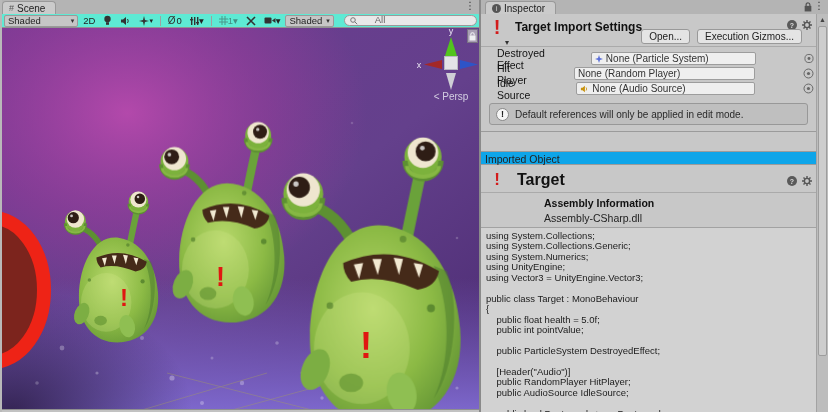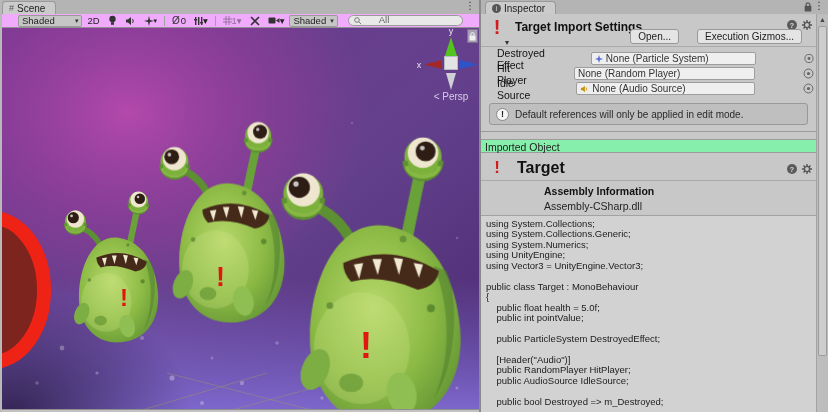--- a/index.html
+++ b/index.html
@@ -7,21 +7,21 @@
   .app { width: 828px; height: 412px; display: flex; position: relative; background:#c8c8c8; overflow: hidden; }
 
   
   .scene-panel { width: 479px; display: flex; flex-direction: column; border-left:2px solid #b9b9b9; }
   .tabbar { height: 14px; background:#b4b4b4; display:flex; align-items:flex-end; font-size:10px; color:#222; position:relative; flex:none; }
   .tab { background:#cbcbcb; border:1px solid #999; border-bottom:none; border-radius:4px 4px 0 0; padding:1px 10px 1px 6px; display:flex; align-items:center; gap:3px; height:13px; }
   .tab-ic { color:#555; font-size:9px; }
   .kebab { position:absolute; right:4px; top:1px; color:#333; font-size:10px; line-height:10px; cursor:default; }
   .lockic { position:absolute; right:16px; top:2px; }
 
-  .scene-toolbar { height:14px; background:#f0abfc; border-bottom:1px solid #919191; display:flex; align-items:center; font-size:9.5px; color:#222; gap:2px; padding:0 16px; flex:none; }
+  .scene-toolbar { height:14px; background:#5eead4; border-bottom:1px solid #919191; display:flex; align-items:center; font-size:9.5px; color:#222; gap:2px; padding:0 2px; flex:none; }
   .dd { border:1px solid #9a9a9a; background:#c6c6c6; border-radius:2px; height:12px; display:flex; align-items:center; padding:0 3px; gap:4px; }
   .dd .arr { font-size:7px; color:#333; }
   .tbtn { border:1px solid transparent; height:12px; display:flex; align-items:center; padding:0 2px; }
   .tsep { width:1px; height:10px; background:#a0a0a0; margin:0 2px; }
   .faded { opacity:.45; }
   .searchpill { margin-left:8px; background:#e9e9e9; border:1px solid #9a9a9a; border-radius:7px; height:11px; width:142px; display:flex; align-items:flex-end; padding:0 5px; gap:17px; color:#666; }
   .viewport { position:relative; flex:1; overflow:hidden; }
   .viewport svg { display:block; }
   .scene-bottom { height:3px; background:#c2c2c2; border-top:1px solid #8f8f8f; flex:none; }
   .scene-lock { position:absolute; right:1px; top:1px; width:11px; height:14px; background:#a99fb4; border:1px solid #7a7385; display:flex; align-items:center; justify-content:center; }
@@ -33,32 +33,32 @@
   .inspector { width: 347px; display:flex; flex-direction:column; background:#c8c8c8; position:relative; }
   .insp-body { position:relative; flex:1; padding-right:12px; }
   .insp-header { padding:3px 4px 0 6px; position:relative; height:32px; }
   .insp-title-row { display:flex; align-items:flex-start; }
   .bang { color:#d21b1b; font-weight:800; font-size:20px; line-height:20px; width:20px; text-align:center; }
   .bang.small { font-size:17px; line-height:17px; }
   .insp-title { font-size:12px; font-weight:bold; color:#111; margin:3px 0 0 8px; flex:1; }
   .hdr-icons { display:flex; gap:5px; align-items:center; margin-top:3px; }
   .helpq { width:10px; height:10px; border-radius:50%; background:#5a5a5a; color:#ddd; font-size:7px; font-weight:bold; display:flex; align-items:center; justify-content:center; }
   .fold { font-size:8px; color:#333; position:absolute; left:24px; top:24px; }
-  .btnrow { position:absolute; right:14px; top:15px; display:flex; gap:18px;margin-left:27px; }
+  .btnrow { position:absolute; right:14px; top:15px; display:flex; gap:7px;margin-left:27px; }
   .ubtn { background:#e4e4e4; border:1px solid #999; border-radius:3px; font-size:10px; color:#222; padding:1px 7px; height:15px; line-height:12px; }
   .fields { padding:4px 0 2px 0; }
   .frow { display:flex; align-items:center; height:15px; padding:0 2px 0 16px;gap:46px; }
   .flabel { font-size:10.5px; color:#111; flex:1; }
   .fvalue { width:181px; height:13px; background:#efefef; border:1px solid #9d9d9d; border-radius:2px; display:flex; align-items:center; font-size:10px; color:#333; padding:0 3px; gap:3px; overflow:hidden; white-space:nowrap; }
   .picker { margin-left:2px; }
   .helpbox { margin:5px 8px 6px 8px; background:#bfbfbf; border:1px solid #989898; border-radius:3px; min-height:22px; display:flex; align-items:center; gap:6px; padding:3px 6px; }
   .hb-ic { width:13px; height:13px; border-radius:50%; background:#f5f5f5; border:1px solid #888; color:#222; font-weight:bold; font-size:9px; display:flex; align-items:center; justify-content:center; flex:none; }
   .helptext { font-size:10px; color:#2a2a2a; }
   .sec-div { height:1px; background:#9b9b9b; margin-top:6px; }
-  .imported-strip { margin-top:7px; background:#86efac; border-top:1px solid #9b9b9b; border-bottom:1px solid #9b9b9b; font-size:10.5px; color:#222; padding:1px 4px; height:14px; }
+  .imported-strip { margin-top:19px; background:#0ea5e9; border-top:1px solid #9b9b9b; border-bottom:1px solid #9b9b9b; font-size:10.5px; color:#222; padding:1px 4px; height:14px; }
   .obj-header { position:relative; padding:4px 4px 2px 6px; height:28px; border-bottom:1px solid #aaa; display:flex; align-items:center; }
   .obj-title { font-size:16px; font-weight:bold; color:#111; margin-left:10px; flex:1; }
   .assembly { padding:4px 0 3px 16px;margin-left:47px; }
   .asm-head { font-size:10.5px; font-weight:bold; color:#111; margin-bottom:3px; }
   .asm-row { display:flex; font-size:10.5px; color:#222; }
   .asm-label { width:130px; }
   .codebox { border-top:1px solid #a2a2a2; background:#d2d2d2; padding:3px 2px 0 5px; height:200px; overflow:hidden; }
   .codebox pre { font-family:"Liberation Sans", sans-serif; font-size:9.5px; line-height:10.45px; color:#1b1b1b; white-space:pre; }
 
   

